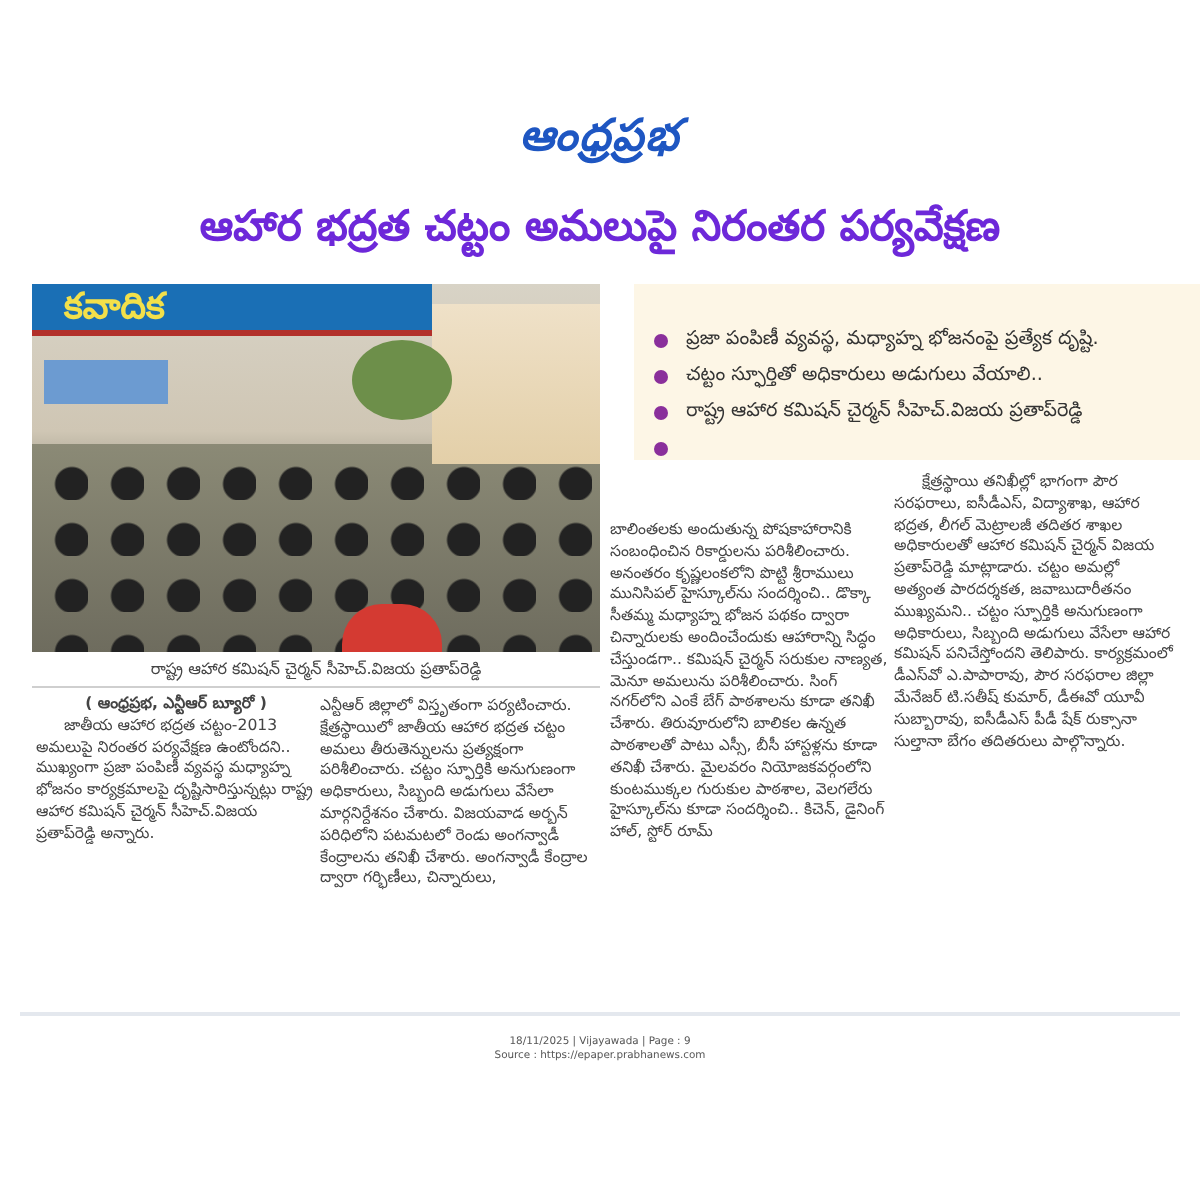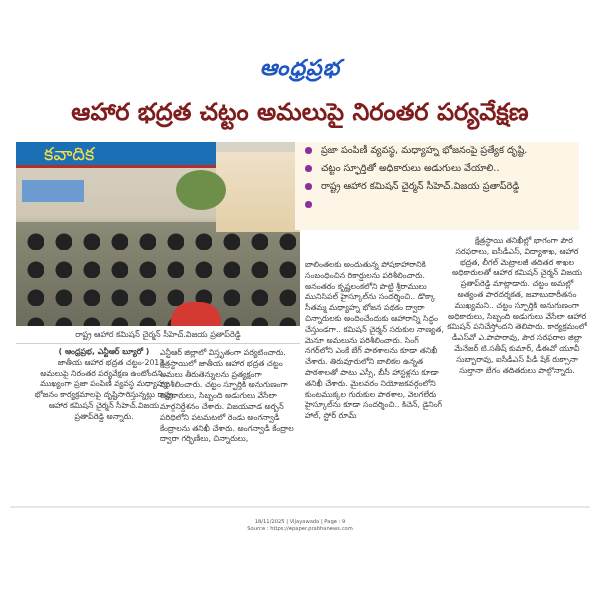--- a/index.html
+++ b/index.html
@@ -11,31 +11,31 @@
     position:absolute; left:218px; top:56px; width:164px; height:30px;
     display:flex; align-items:flex-end; justify-content:center;
   }
   .masthead-text {
     font-family: "DejaVu Serif", serif; font-weight:bold; font-size:22px; color:#1e56c2;
     letter-spacing:1px; font-style:italic;
   }
   .headline {
     position:absolute; left:14px; top:97px; width:572px; height:36px;
     display:flex; align-items:center; justify-content:center;
-    font-family: "DejaVu Sans", sans-serif; font-weight:bold; font-size:24px; color:#7f1d1d;
+    font-family: "DejaVu Sans", sans-serif; font-weight:bold; font-size:21px; color:#6d28d9;
     white-space:nowrap; letter-spacing:0px;
   }
   .photo {
     position:absolute; left:16px; top:142px; width:284px; height:184px; overflow:hidden;
     background:linear-gradient(180deg,#d8d3c6 0%, #cfc6b4 40%, #8a8a78 60%, #6b6a5e 100%);
   }
   .photo .banner {
     position:absolute; left:0; top:0; width:200px; height:26px;
     background:#1a6fb5; border-bottom:3px solid #b2302a;
-    color:#f3e04a; font-weight:normal; font-size:18px; padding-left:28px; box-sizing:border-box;
+    color:#f3e04a; font-weight:bold; font-size:18px; padding-left:16px; box-sizing:border-box;
     line-height:24px;
   }
   .photo .building {
     position:absolute; left:200px; top:10px; width:84px; height:80px;
     background:linear-gradient(180deg,#efe1c8,#e3cfa8);
   }
   .photo .tree {
     position:absolute; left:160px; top:28px; width:50px; height:40px; border-radius:50%;
     background:#6d8f4a;
   }
@@ -52,37 +52,37 @@
     position:absolute; left:155px; top:160px; width:50px; height:24px; background:#d43a32; border-radius:20px 20px 0 0;
   }
   .caption {
     position:absolute; left:16px; top:328px; width:284px; height:14px;
     font-size:8px; color:#444; text-align:center; line-height:14px;
   }
   .caption-rule {
     position:absolute; left:16px; top:343px; width:284px; height:1px; background:#cfcfcf;
   }
   .bullet-box {
-    position:absolute; left:295px; top:142px; width:284px; height:88px;
-    background:#fdf6e6; padding:0 6px; box-sizing:border-box;
+    position:absolute; left:317px; top:142px; width:284px; height:88px;
+    background:#fdf6e6; padding:20px 6px; box-sizing:border-box;
   }
   .bullet-item {
     display:flex; align-items:flex-start; font-size:9.6px; color:#333; line-height:16px;
     margin-bottom:2px;
   }
   .bullet-dot {
     width:7px; height:7px; border-radius:50%; background:#8a2f9b; margin:5px 9px 0 4px; flex:0 0 7px;
   }
   .col {
     position:absolute; font-size:7.8px; line-height:10.8px; color:#444; width:140px;
   }
   .col p { margin:0; }
-  .indent { text-indent:14px;text-align:center; }
+  .indent { text-indent:14px; }
   .byline { text-align:center; font-weight:bold; }
-  .col1 { left:18px; top:347px;margin-left:16px; }
+  .col1 { left:18px; top:347px; }
   .col2 { left:160px; top:348px; }
   .col3 { left:305px; top:236px;margin-top:24px; }
   .col4 { left:447px; top:236px; }
   .bottom-rule {
     position:absolute; left:10px; top:506px; width:580px; height:2px; background:#e4e8ee;
   }
   .footer {
     position:absolute; left:0; top:518px; width:600px; text-align:center;
     font-size:5.2px; color:#555; line-height:7px;
   }

